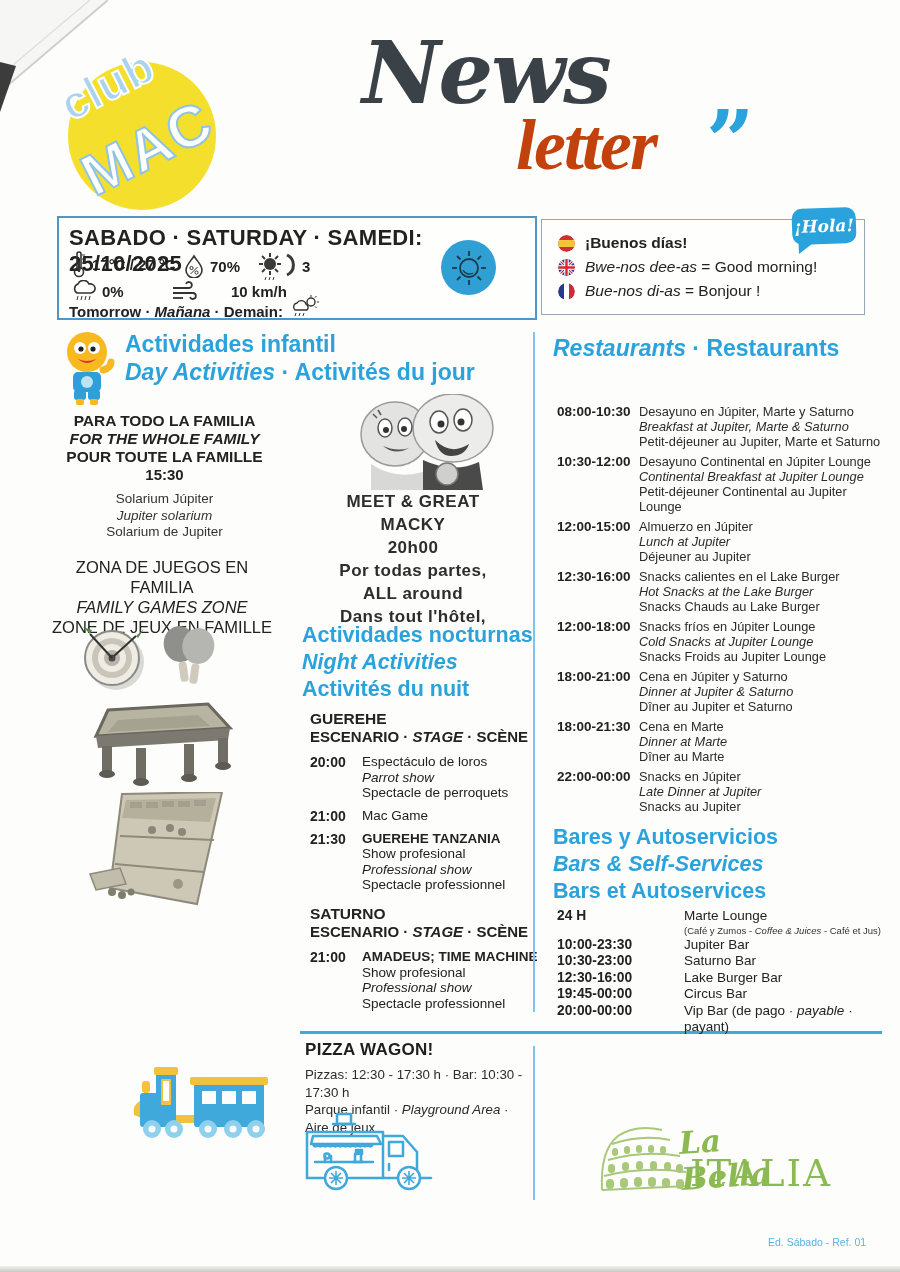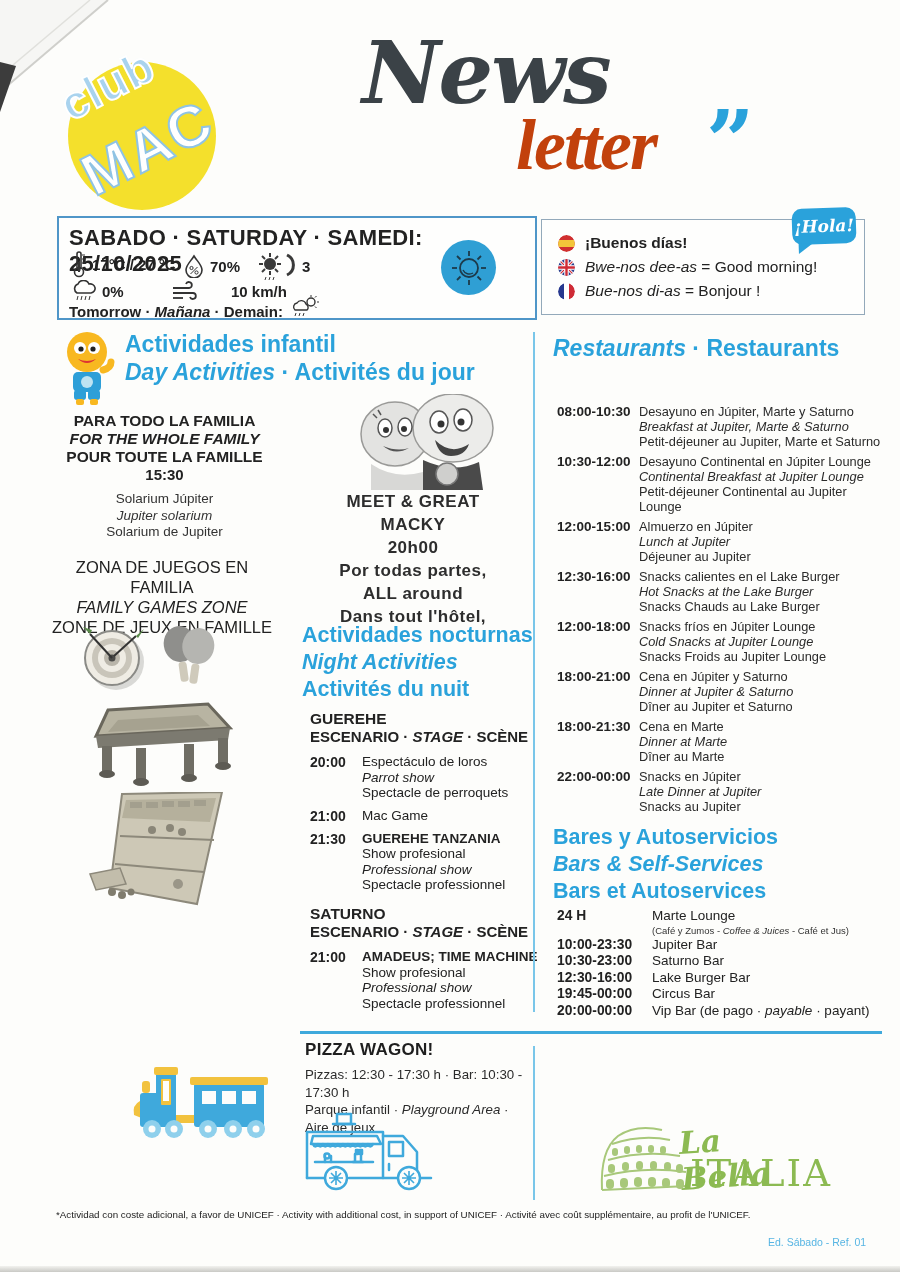--- a/index.html
+++ b/index.html
@@ -66,21 +66,21 @@
   .ev-lines{font-size:13.5px;line-height:15.5px;}
 
   
   .res-head{left:553px;top:334px;width:330px;}
   .res-items{left:557px;top:404px;width:330px;}
   .res-item{display:flex;margin-bottom:5px;}
   .res-time{width:82px;flex:0 0 82px;font-size:13.5px;font-weight:bold;}
   .res-lines{font-size:12.8px;line-height:15px;color:#2b2b2b;}
   .bars-head{left:553px;top:824px;width:330px;}
   .bar-items{left:557px;top:908px;width:330px;}
-  .bar-row{display:flex;line-height:16.5px;font-size:13.5px;}
+  .bar-row{display:flex;line-height:16.5px;font-size:13.5px;gap:32px;}
   .bar-time{width:95px;flex:0 0 95px;font-weight:bold;font-size:13.8px;}
   .bar-note{font-size:9.5px;line-height:12px;color:#333;}
 
   
   .vdiv{width:2px;background:#79c6e9;}
   .hdiv{left:300px;top:1031px;width:582px;height:3px;background:#3fa9dc;}
 
   
   .pizza-block{left:305px;top:1040px;width:225px;}
   .pizza-title{font-size:17px;font-weight:bold;color:#1e1e1e;letter-spacing:.3px;}
@@ -652,17 +652,16 @@
           <rect x="42" y="57" width="8" height="10" rx="4"></rect>
           <rect x="56" y="57" width="8" height="10" rx="4"></rect>
           <rect x="70" y="58" width="8" height="10" rx="4"></rect>
           <rect x="84" y="59" width="8" height="10" rx="4"></rect>
       </g>
     </svg>
     <div class="italia-script">La Bella</div>
     <div class="italia-caps">ITALIA</div>
   </div>
 
-  <div class="abs foot-note">*Actividad con coste adicional, a favor de UNICEF · Activity with additional cost, in support of UNICEF · Activité avec coût supplémentaire, au profit de l'UNICEF.</div>
   <div class="abs foot-ref">Ed. Sábado - Ref. 01</div>
 
   <div class="abs page-bottom-edge"></div>
 </div>
 
 </body></html>

